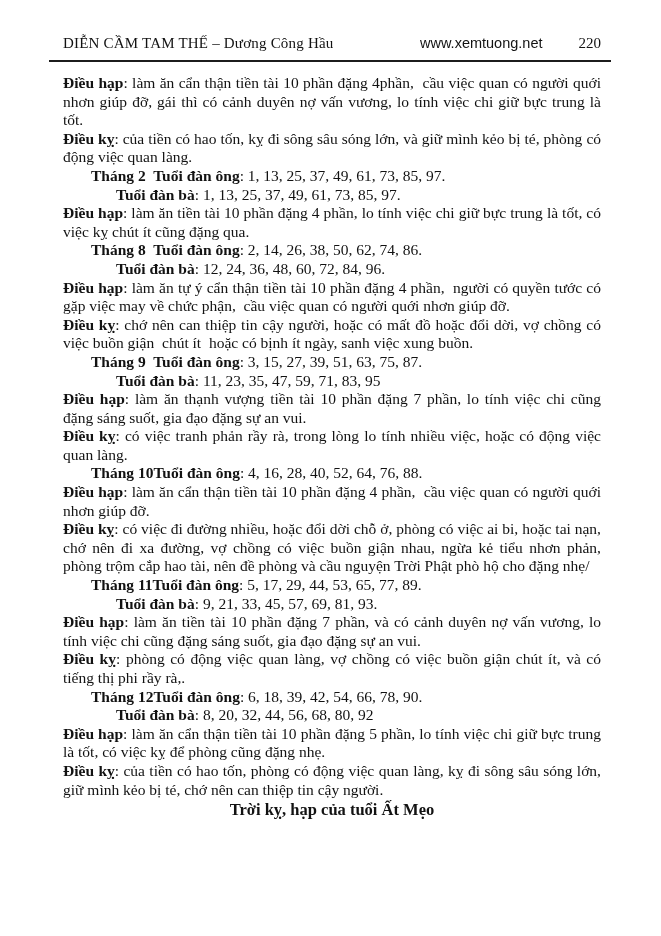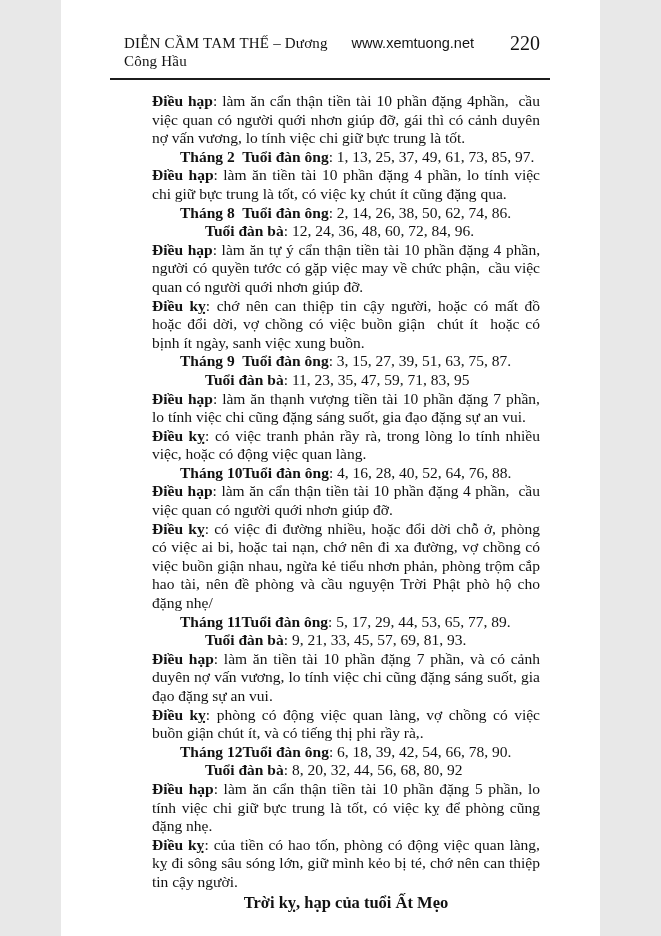--- a/index.html
+++ b/index.html
@@ -1,18 +1,18 @@
 <!DOCTYPE html>
 <html><head>
 <meta charset="utf-8">
 <style>
   html, body { margin: 0; padding: 0; background: #e8e8e8; }
   .page {
     position: relative;
-    width: 539px;
+    width: 661px;
     height: 936px;
     margin: 0 auto;
     background: #ffffff;
     color: #121212;
     font-family: "Liberation Serif", serif;
     overflow: hidden;
     box-sizing: border-box;
   }
   .inner {
     padding: 34px 60px 0 63px;
@@ -21,31 +21,30 @@
   .hdr {
     display: flex;
     justify-content: space-between;
     align-items: baseline;
     font-size: 15px;
     line-height: 18px;
   }
   .hdr-title { letter-spacing: 0.2px; }
   .hdr-right { display: flex; align-items: center; gap: 36px; }
   .hdr-site { font-family: "Liberation Sans", sans-serif; font-size: 14.5px; }
-  .hdr-page { font-size: 20px; }
+  .hdr-page { font-size: 15px; }
   .rule {
     height: 2px;
     background: #1c1c1c;
     margin: 8px -10px 0 -14px;
   }
   .content {
     margin-top: 12px;
     font-size: 15.5px;
     line-height: 18.6px;
-    margin-left: 28px;
   }
   .content p { margin: 0; }
   p.entry { text-align: justify; }
   p.month { padding-left: 28px; }
   p.female { padding-left: 53px; }
   .lbl { font-weight: bold; }
   .pre { white-space: pre-wrap; }
   .heading {
     text-align: center;
     font-weight: bold;
@@ -66,23 +65,25 @@
         <span class="hdr-site">www.xemtuong.net</span>
         <span class="hdr-page">220</span>
       </span>
     </div>
     <div class="rule"></div>
 
     <div class="content">
 
       <p class="entry"><span class="lbl">Điều hạp</span><span>: </span><span class="pre">làm ăn cẩn thận tiền tài 10 phần đặng 4phần,  cầu việc quan có người quới nhơn giúp đỡ, gái thì có cảnh duyên nợ vấn vương, lo tính việc chi giữ bực trung là tốt.</span></p>
 
+      <p class="entry"><span class="lbl">Điều kỵ</span><span>: </span><span class="pre">của tiền có hao tốn, kỵ đi sông sâu sóng lớn, và giữ mình kẻo bị té, phòng có động việc quan làng.</span></p>
 
       <p class="month"><span class="lbl pre">Tháng 2  Tuổi đàn ông</span><span>: </span><span>1, 13, 25, 37, 49, 61, 73, 85, 97.</span></p>
 
+      <p class="female"><span class="lbl">Tuổi đàn bà</span><span>: </span><span>1, 13, 25, 37, 49, 61, 73, 85, 97.</span></p>
 
       <p class="entry"><span class="lbl">Điều hạp</span><span>: </span><span class="pre">làm ăn tiền tài 10 phần đặng 4 phần, lo tính việc chi giữ bực trung là tốt, có việc kỵ chút ít cũng đặng qua.</span></p>
 
 
       <p class="month"><span class="lbl pre">Tháng 8  Tuổi đàn ông</span><span>: </span><span>2, 14, 26, 38, 50, 62, 74, 86.</span></p>
 
       <p class="female"><span class="lbl">Tuổi đàn bà</span><span>: </span><span>12, 24, 36, 48, 60, 72, 84, 96.</span></p>
 
       <p class="entry"><span class="lbl">Điều hạp</span><span>: </span><span class="pre">làm ăn tự ý cẩn thận tiền tài 10 phần đặng 4 phần,  người có quyền tước có gặp việc may về chức phận,  cầu việc quan có người quới nhơn giúp đỡ.</span></p>
 

